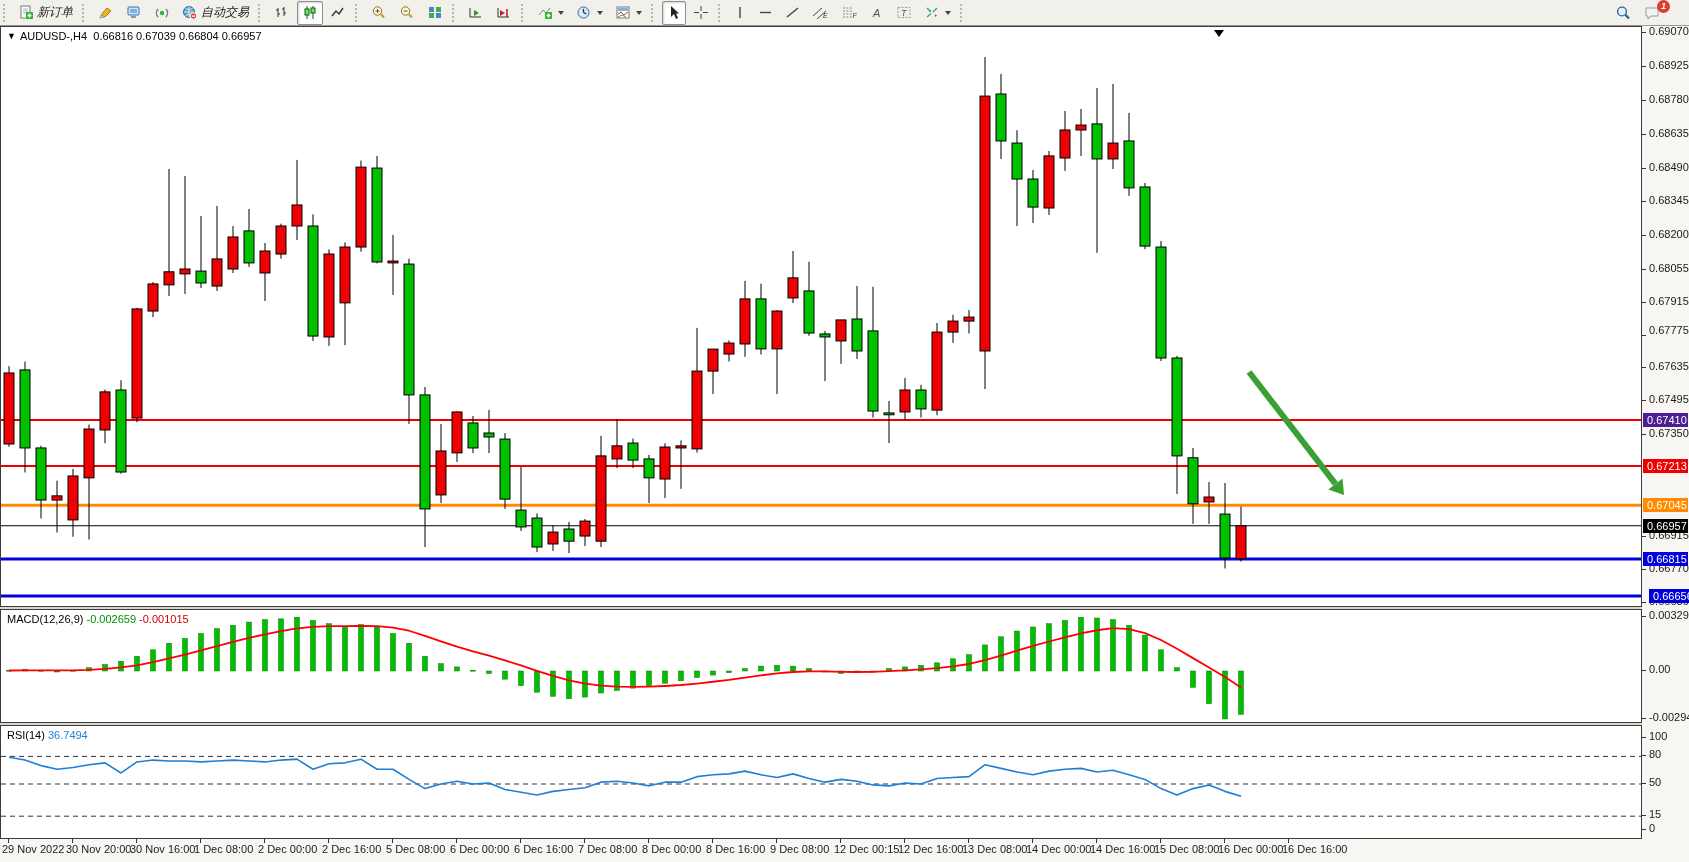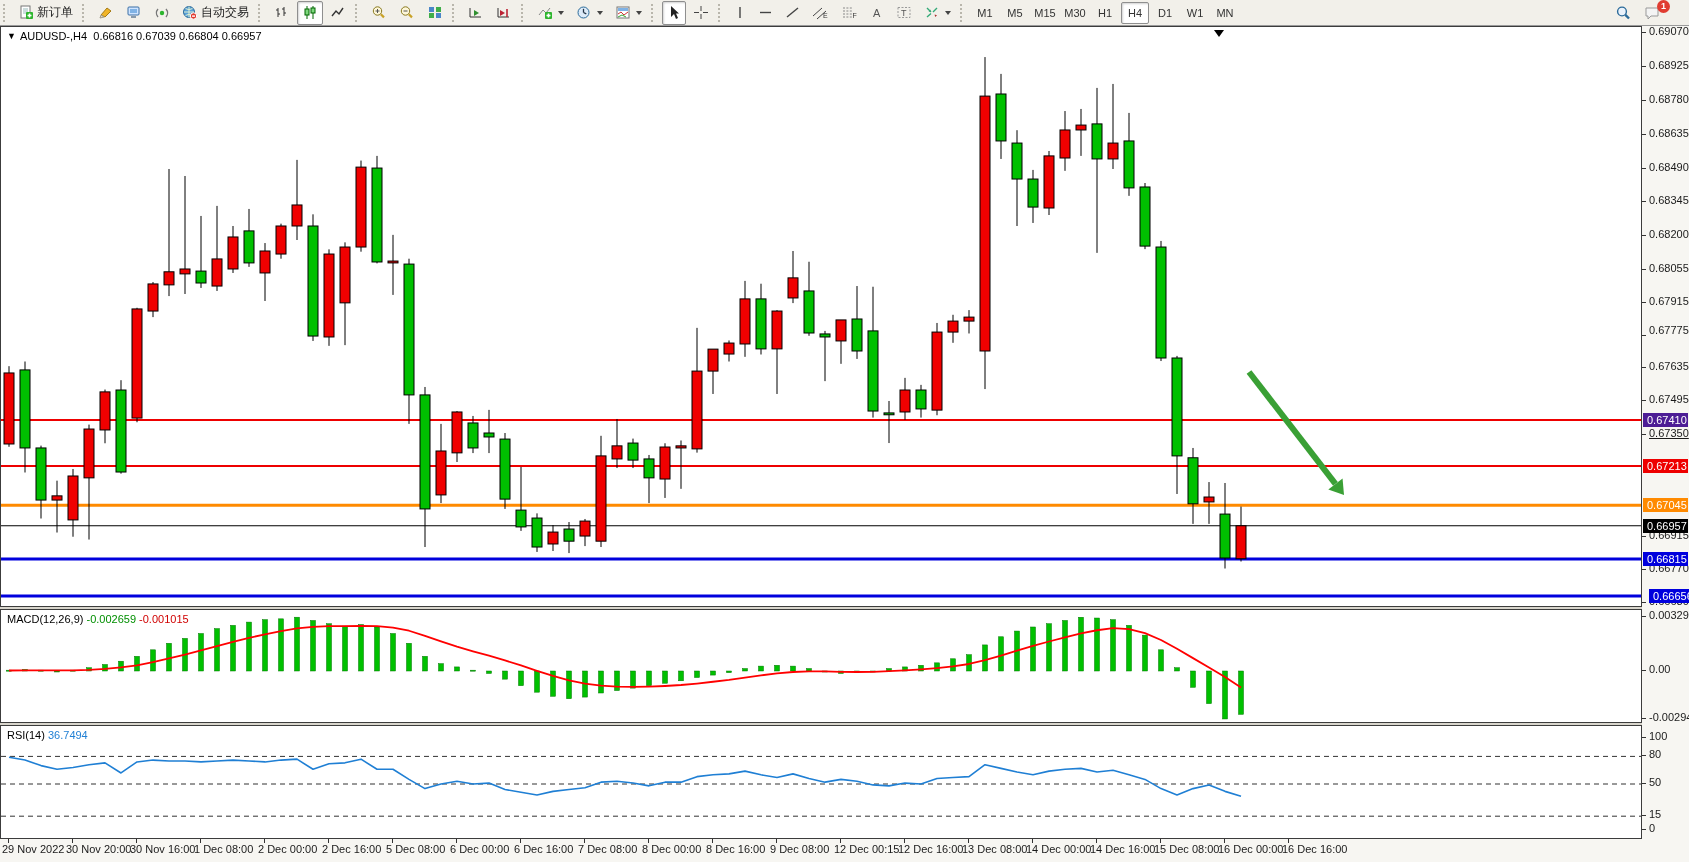--- a/index.html
+++ b/index.html
@@ -1,19 +1,19 @@
 <!DOCTYPE html>
 <html><head>
 <meta charset="utf-8">
 <style>
   html,body{margin:0;padding:0;background:#d8d5cc;font-family:"Liberation Sans",sans-serif;}
   #app{position:relative;width:1689px;height:862px;background:#d8d5cc;overflow:hidden;}
   
   #toolbar{position:absolute;left:0;top:0;width:1689px;height:26px;background:#f2f0ea;
-    border-bottom:1px solid #9a9a9a;display:flex;align-items:center;box-sizing:border-box;}
+    border-bottom:1px solid #9a9a9a;display:flex;align-items:center;box-sizing:border-box;font-style:italic;}
   .grip{width:5px;height:18px;margin:0 3px;border-left:2px dotted #b9b6ac;}
   .tb-btn{display:flex;align-items:center;gap:3px;height:22px;padding:0 4px;margin:0 1px;
     border:1px solid transparent;border-radius:2px;font-size:12px;color:#222;cursor:default;}
   .tb-btn.pressed{background:#ffffff;border-color:#8f8f8f;box-shadow:inset 1px 1px 2px rgba(0,0,0,.18);}
   .tb-btn svg{display:block;}
   .caret{width:0;height:0;border-left:3px solid transparent;border-right:3px solid transparent;
     border-top:4px solid #444;margin-left:2px;}
   .tf-btn{height:20px;min-width:26px;display:flex;align-items:center;justify-content:center;
     font-size:11px;color:#333;border:1px solid transparent;border-radius:2px;margin:0 1px;}
   .tf-btn.pressed{background:#fff;border-color:#8f8f8f;box-shadow:inset 1px 1px 2px rgba(0,0,0,.18);}
@@ -279,31 +279,20 @@
       <span>
         <svg width="16" height="15" viewBox="0 0 16 15">
             <path d="M3 3 L7 7 M13 3 L9 7 M3 12 L7 8.5" stroke="#3a7" stroke-width="1.4" fill="none"></path>
             <polygon points="7,7 4.6,6.4 6.4,4.6" fill="#3a7"></polygon>
             <polygon points="13,12 10.6,11.4 12.4,9.6" fill="#a33" transform="rotate(180 11.8 10.8)"></polygon>
           </svg>
       </span>
       <span class="caret"></span>
     </div>
     <span class="grip"></span>
-    <div id="tf-group" style="display: flex;">
-        <div class="tf-btn">M1</div>
-        <div class="tf-btn">M5</div>
-        <div class="tf-btn">M15</div>
-        <div class="tf-btn">M30</div>
-        <div class="tf-btn">H1</div>
-        <div class="tf-btn pressed">H4</div>
-        <div class="tf-btn">D1</div>
-        <div class="tf-btn">W1</div>
-        <div class="tf-btn">MN</div>
-      </div>
     <div id="tb-right">
       <div class="tb-btn">
         <span>
           <svg width="17" height="16" viewBox="0 0 17 16">
               <circle cx="7" cy="6.5" r="4.4" fill="#eaf2fb" stroke="#2a6a9a" stroke-width="1.4"></circle>
               <line x1="10.4" y1="9.9" x2="14" y2="13.5" stroke="#2a6a9a" stroke-width="2.4"></line>
             </svg>
         </span>
       </div>
       <div class="tb-btn">
@@ -607,21 +596,21 @@
       <div class="axis-lab" style="top: 236.219px;">0.68055</div>
       <div class="axis-tick" style="top: 243.219px;"></div>
       <div class="axis-lab" style="top: 268.928px;">0.67915</div>
       <div class="axis-tick" style="top: 275.928px;"></div>
       <div class="axis-lab" style="top: 298px;">0.67775</div>
       <div class="axis-tick" style="top: 308.638px;"></div>
       <div class="axis-lab" style="top: 334.348px;">0.67635</div>
       <div class="axis-tick" style="top: 341.348px;"></div>
       <div class="axis-lab" style="top: 367.057px;">0.67495</div>
       <div class="axis-tick" style="top: 374.057px;"></div>
-      <div class="axis-lab" style="top: 400.935px; text-decoration: underline;">0.67350</div>
+      <div class="axis-lab" style="top: 400.935px;">0.67350</div>
       <div class="axis-tick" style="top: 407.935px;"></div>
       <div class="axis-lab" style="top: 502.568px;">0.66915</div>
       <div class="axis-tick" style="top: 509.568px;"></div>
       <div class="axis-lab" style="top: 536.446px;">0.66770</div>
       <div class="axis-tick" style="top: 543.446px;"></div>
       <div class="axis-lab" style="top: 569.156px;">0.66630</div>
       <div class="axis-tick" style="top: 576.156px;"></div>
       <div class="axis-lab" style="top: 583.259px;">0.003297</div>
       <div class="axis-tick" style="top: 590.259px;"></div>
       <div class="axis-lab" style="top: 637px;">0.00</div>

